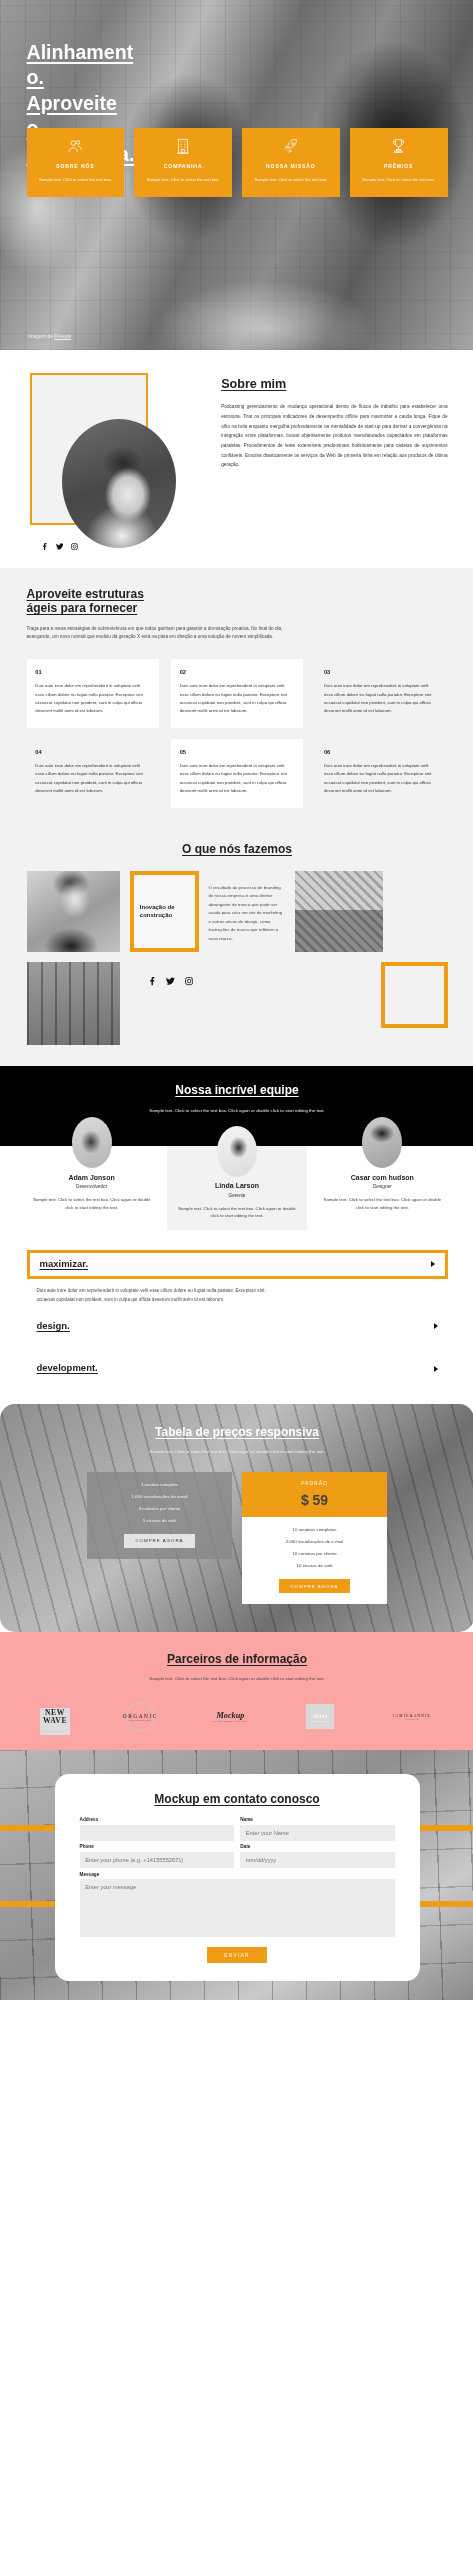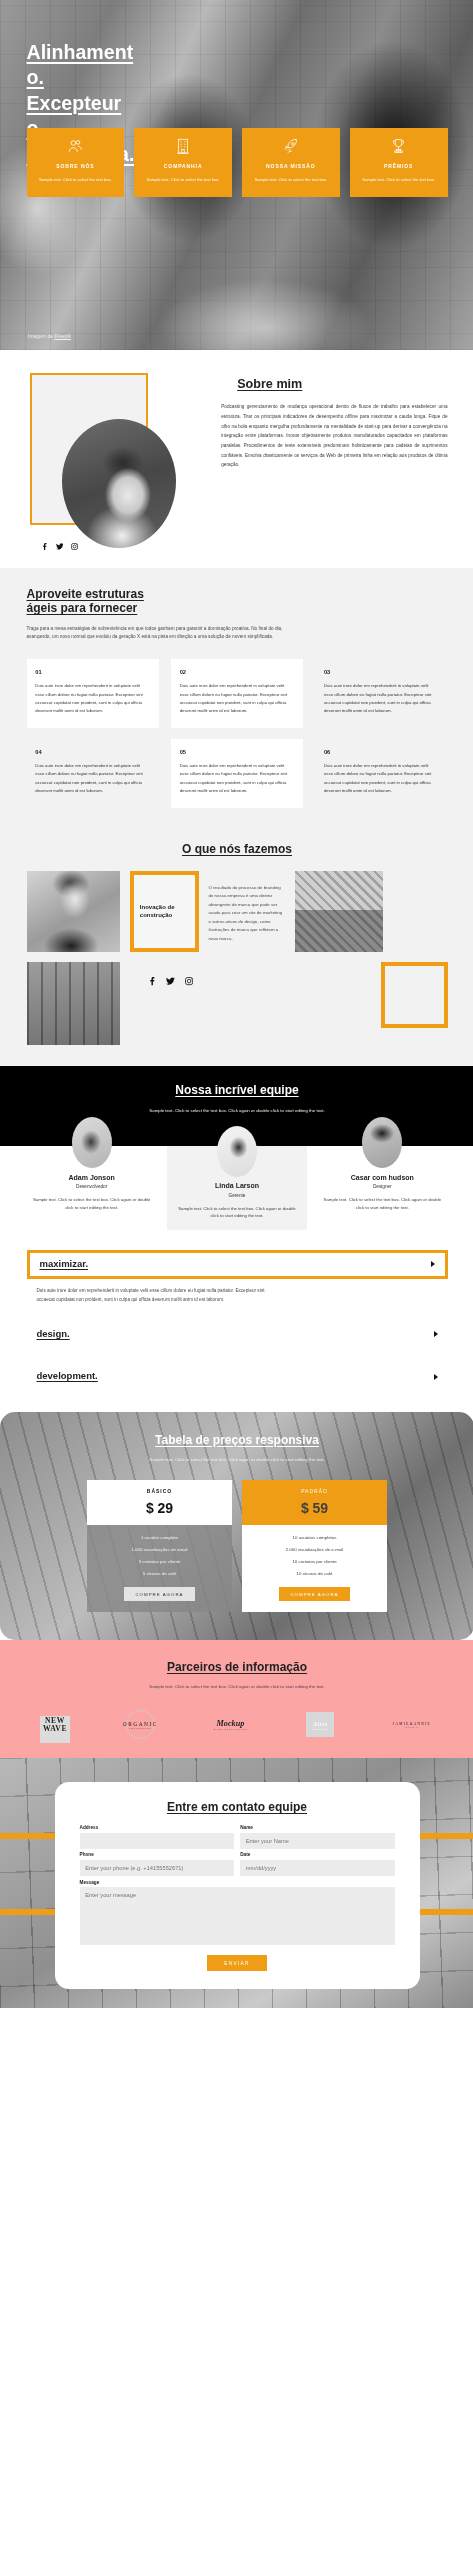--- a/index.html
+++ b/index.html
@@ -112,21 +112,21 @@
       radial-gradient(ellipse 51px 44px at 60px 117px, #f0f0f0, rgba(240,240,240,0) 70%),
       linear-gradient(160deg,#6e6e6e,#474747 50%,#5f5f5f);
     filter:grayscale(1);
   }
   .about-social {
     position:absolute; left:14px; bottom:-2.5px;
     display:flex; gap:8.2px;
   }
   .about-social svg { display:block; }
   .about-right { flex:1; padding-top:3.8px; }
-  .about-right h2 { font-size:12.6px; margin-bottom:10.7px;margin-left:16px; }
+  .about-right h2 { font-size:12.6px; margin-bottom:10.7px; }
   .about-right p {
     font-size:4.7px;
     line-height:2.05;
     color:#3a3a3a;
     text-align:justify;
   }
 
   
   .frameworks { background:#f2f2f2; padding:20px 26.5px 23px; }
   .frameworks h2 { font-size:12px; margin-bottom:8.8px; width:208px; }
@@ -329,21 +329,21 @@
 <body>
 
 <div class="page">
 
   <section class="hero">
     <div class="photo-tex"></div>
 
     <h1 class="hero-title">
       <span>Alinhament</span><br>
       <span>o.</span><br>
-      <span>Excepteur</span><br>
+      <span>Aproveite</span><br>
       <span>o.</span><br>
       <span>Relevância.</span>
     </h1>
 
     <div class="cards">
 
       <div class="card">
         <div class="card-icon">
           <svg width="16.4" height="15" viewBox="0 0 26 24" fill="none" stroke="#fff" stroke-width="1.3">
             <circle cx="10" cy="6.5" r="3.6"></circle>
@@ -544,43 +544,39 @@
   </section>
 
   <section class="acc">
 
     <div class="acc-item open">
       <span class="acc-title u-head">maximizar.</span>
       <span class="caret"></span>
     </div>
     <div class="acc-body">Duis aute irure dolor em reprehenderit in voluptate velit esse cillum dolore eu fugiat nulla pariatur. Excepteur sint occaecat cupidatat non proident, sunt in culpa qui officia deserunt mollit anim id est laborum.</div>
 
-    <div class="acc-item closed" style="margin-top:15px">
+    <div class="acc-item closed" style="margin-top:7px">
       <span class="acc-title u-head">design.</span>
       <span class="caret"></span>
     </div>
 
     <div class="acc-item closed" style="margin-top:14px">
       <span class="acc-title u-head">development.</span>
       <span class="caret"></span>
     </div>
 
   </section>
 
   <section class="pricing">
     <h2 class="u-head">Tabela de preços responsiva</h2>
     <div class="sub">Sample text. Click to select the text box. Click again or double click to start editing the text.</div>
 
     <div class="plans">
 
       <div class="plan basic">
-        <div class="plan-head">
-          <div class="plan-name">BÁSICO</div>
-          <div class="plan-price">$ 29</div>
-        </div>
         <div class="plan-body">
           <div class="plan-feat">1 usuário completo</div>
           <div class="plan-feat">1.000 visualizações de email</div>
           <div class="plan-feat">5 contatos por cliente</div>
           <div class="plan-feat">5 xícaras de café</div>
           <span class="buy-btn">COMPRE AGORA</span>
         </div>
       </div>
 
       <div class="plan std">
@@ -630,21 +626,21 @@
         <div class="l5s">STUDIO</div>
       </div>
     </div>
   </section>
 
   <section class="contact">
     <div class="orange-bar ob1"></div>
     <div class="orange-bar ob2"></div>
 
     <div class="contact-card">
-      <h2 class="u-head">Entre em contato equipe</h2>
+      <h2 class="u-head">Mockup em contato conosco</h2>
 
       <div class="form-grid">
 
         <div class="field">
           <label>Address</label>
           <input type="text" placeholder="" style="">
         </div>
 
         <div class="field">
           <label>Name</label>

